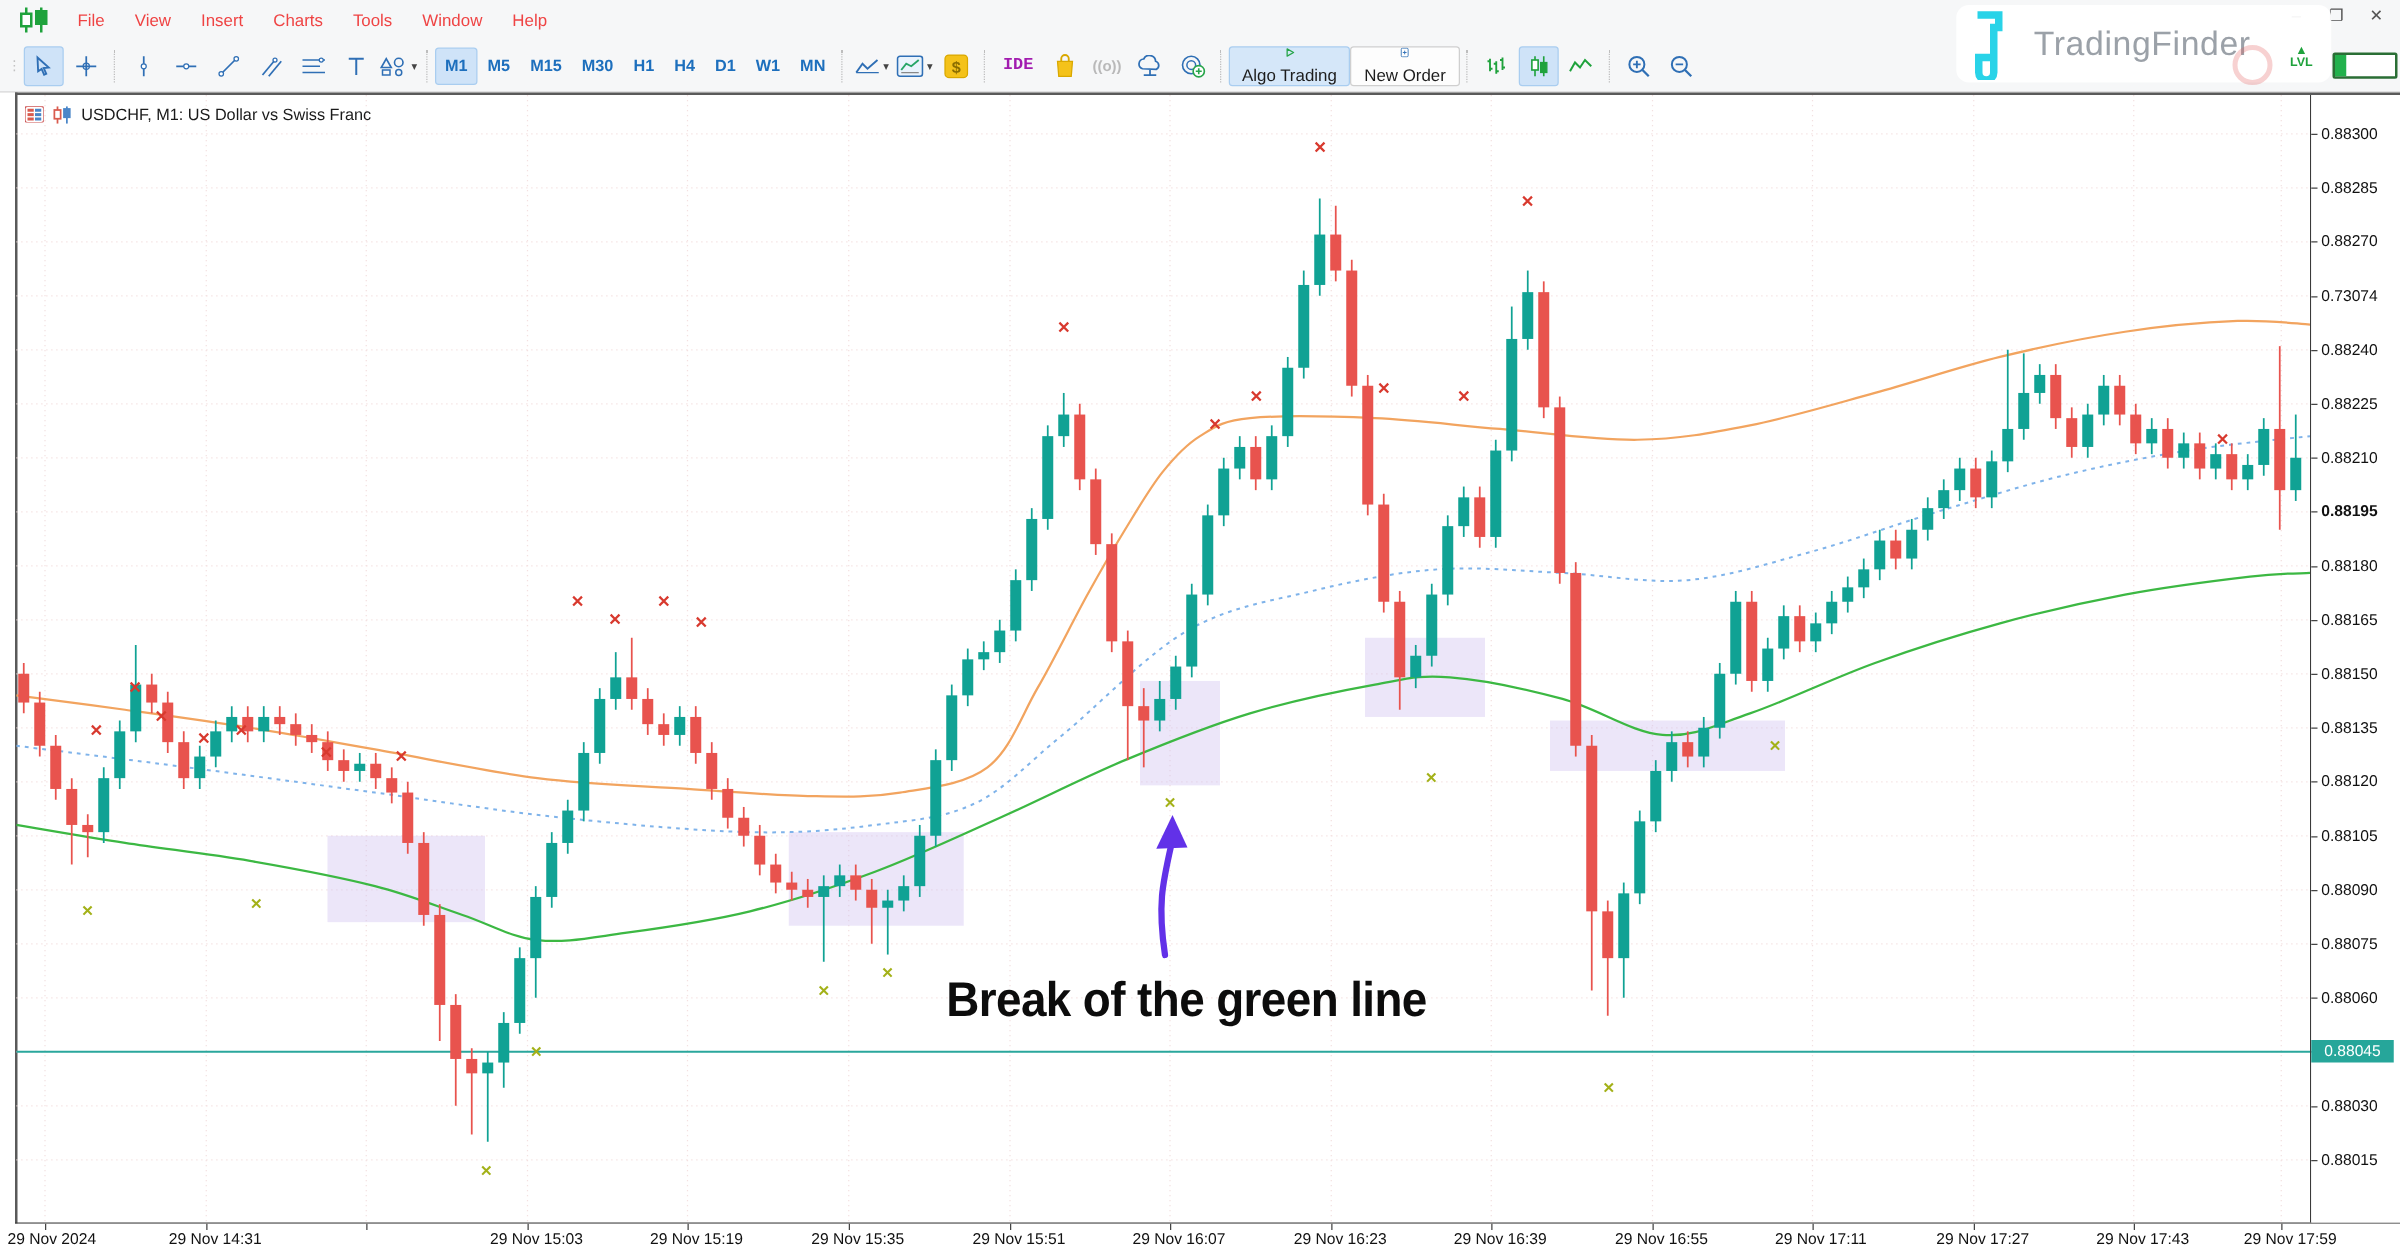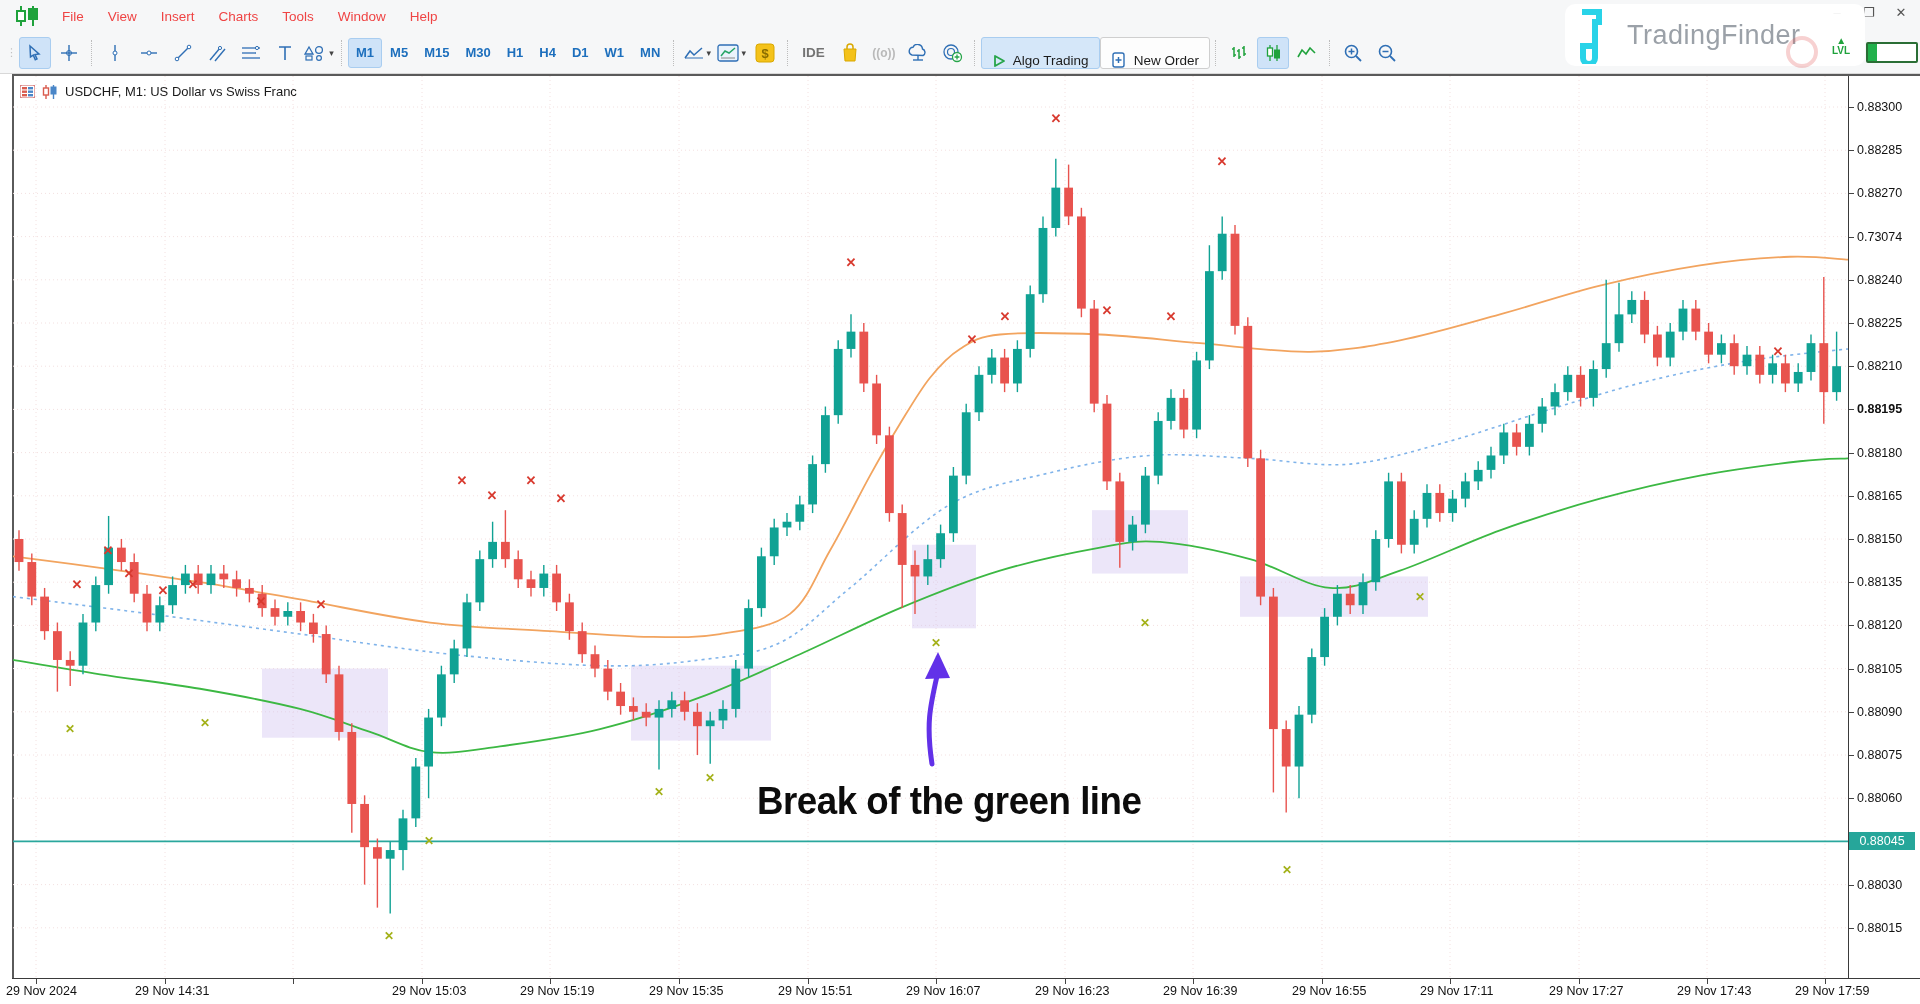--- a/index.html
+++ b/index.html
@@ -13,25 +13,25 @@
   .toolbar{position:absolute;left:0;top:32px;width:1920px;height:42px;background:#f6f7f8;
     border-bottom:1px solid #d8d8d8;display:flex;align-items:center;padding-left:4px;box-sizing:border-box;}
   .tbtn{height:30px;min-width:30px;display:flex;align-items:center;justify-content:center;
     border:1px solid transparent;border-radius:3px;margin:0 1px;color:#2f6fb5;}
   .tbtn.sel{background:#cfe3f8;border-color:#a9cdf0;}
   .tsep{width:1px;height:26px;border-left:1px dotted #bdbdbd;margin:0 5px;}
   .drag{color:#c2c2c2;font-size:11px;letter-spacing:-1px;margin:0 2px;}
   .tf{font-size:13px;font-weight:700;color:#1d6fbd;padding:0 7px;height:28px;display:flex;
     align-items:center;border-radius:3px;border:1px solid transparent;}
   .tf.sel{background:#cfe3f8;border-color:#a9cdf0;}
-  .tbar-btn{display:flex;align-items:flex-end;gap:7px;font-size:13.5px;color:#1c1c1c;height:30px;
-    padding:0 10px;border-radius:3px;border:1px solid transparent;}
+  .tbar-btn{display:flex;align-items:center;gap:7px;font-size:13.5px;color:#1c1c1c;height:30px;
+    padding:0 10px;border-radius:3px;border:1px solid transparent;flex-direction:column;}
   .algo{background:#d5e7f9;border-color:#a9cdf0;}
   .neworder{background:#fdfdfd;border-color:#cfcfcf;}
-  .ide{font-size:13.5px;font-weight:700;color:#737373;padding:0 6px;}
+  .ide{font-size:13.5px;font-weight:700;color:#a21caf;padding:0 6px;font-family:Liberation Mono, monospace;}
   .watermark{position:absolute;left:1565px;top:4px;width:300px;height:62px;background:rgba(255,255,255,.93);
     border-radius:10px;display:flex;align-items:center;z-index:40;}
   .wm-text{font-size:27px;color:#9ba1a8;letter-spacing:.5px;margin-left:10px;}
   .redring{position:absolute;left:1786px;top:36px;width:24px;height:24px;border-radius:50%;
     border:4px solid rgba(225,90,90,.28);z-index:41;}
   .lvl{position:absolute;left:1832px;top:36px;z-index:42;text-align:center;color:#1fa23c;
     font-size:10px;font-weight:700;line-height:10px;}
   .gauge{position:absolute;left:1866px;top:42px;width:48px;height:17px;border:2px solid #2a6e35;
     border-radius:2px;background:#fff;z-index:42;}
   .gauge i{display:block;width:9px;height:100%;background:#22b14c;}

